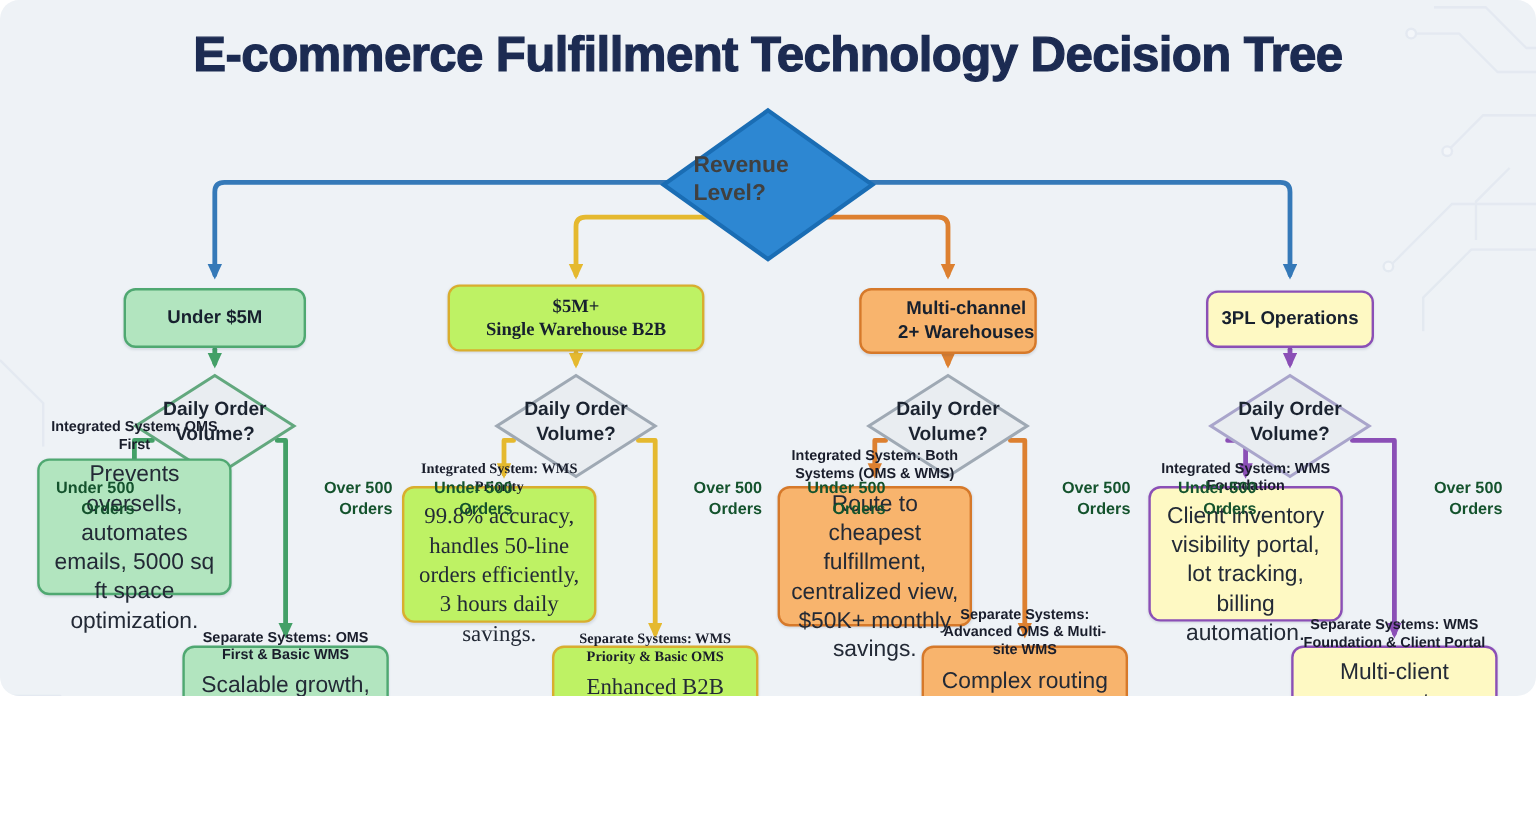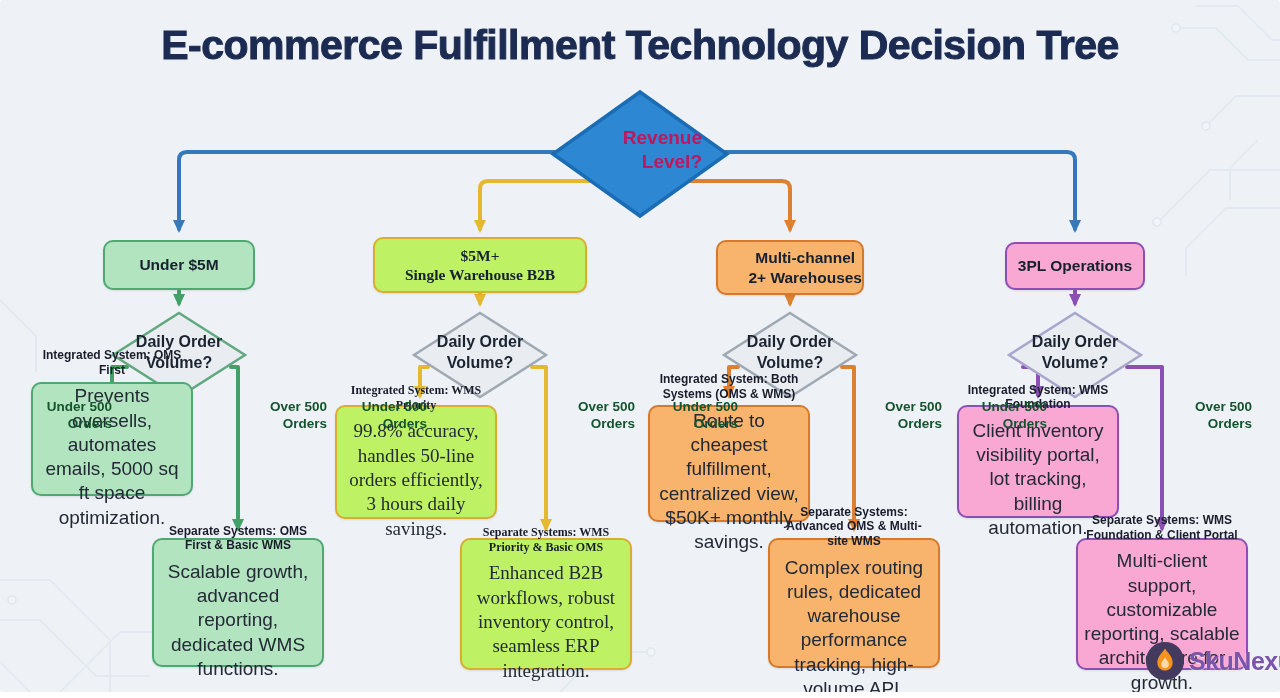--- a/index.html
+++ b/index.html
@@ -1,30 +1,30 @@
 <!DOCTYPE html>
 <html><head>
 <meta charset="utf-8">
 <style>
   html,body{margin:0;padding:0;background:#ffffff;}
   body{font-family:"Liberation Sans", sans-serif;}
   #canvas{
-    position:absolute; left:0; top:0; width:1280px; height:692px;
-    background:#eef2f6; border-radius:3px; overflow:hidden;
+    position:absolute; left:0; top:0; width:1280px; height:580px;
+    background:#eef2f6; border-radius:16px; overflow:hidden;
   }
   #page-title{
     position:absolute; left:0; top:22px; width:1280px; text-align:center;
     font-size:41px; font-weight:bold; letter-spacing:-0.5px; color:#1c2b52;
     -webkit-text-stroke:1px #1c2b52;
   }
   svg.layer{position:absolute; left:0; top:0; z-index:1;}
   .lbl{position:absolute; z-index:3;}
   .root-label{
-    left:578px; top:126px; width:124px; text-align:right;
-    color:#be185d; font-weight:bold; font-size:19px; line-height:1.25;
+    left:578px; top:126px; width:124px; text-align:left;
+    color:#404040; font-weight:bold; font-size:19px; line-height:1.25;
   }
   .dlabel{
     width:104px; top:332px; text-align:center; color:#1b2330;
     font-weight:bold; font-size:16px; line-height:1.3;
   }
   .sublabel{
     width:84px; top:357px; text-align:right; color:#14532d;
     font-weight:bold; font-size:13.5px; line-height:1.25;margin-top:42px;
   }
   .box{
@@ -32,21 +32,21 @@
     display:flex; flex-direction:column; align-items:center; justify-content:center;
     text-align:center; box-sizing:border-box; box-shadow:0 1px 2px rgba(40,60,90,.12);
   }
   .l1{font-weight:bold; font-size:15.5px; color:#17202e; line-height:1.25; white-space:pre-line;}
   .result{padding:8px 6px;}
   .rtitle{font-weight:bold; font-size:12px; color:#191d2b; line-height:1.22; margin-bottom:7px;}
   .rbody{font-size:19px; color:#232a36; line-height:1.28;}
   .b1 .box{background:#b2e5bf; border-color:#4fa871;}
   .b2 .box{background:#bef264; border-color:#d9ae2e;font-family:Liberation Serif, serif;}
   .b3 .box{background:#f8b46d; border-color:#d6792a;align-items:flex-end;}
-  .b4 .box{background:#f9a8d4; border-color:#8b4fb6;}
+  .b4 .box{background:#fef9c3; border-color:#8b4fb6;}
   #logo{
     position:absolute; left:1144px; top:640px; z-index:5;
     display:flex; align-items:center; gap:3px;
   }
   #logo .logo-text{
     font-size:25px; font-weight:bold; color:#7a55ab; letter-spacing:-0.5px;
     text-shadow:0 1px 2px rgba(255,255,255,.7);
   }
 </style>
 </head>

